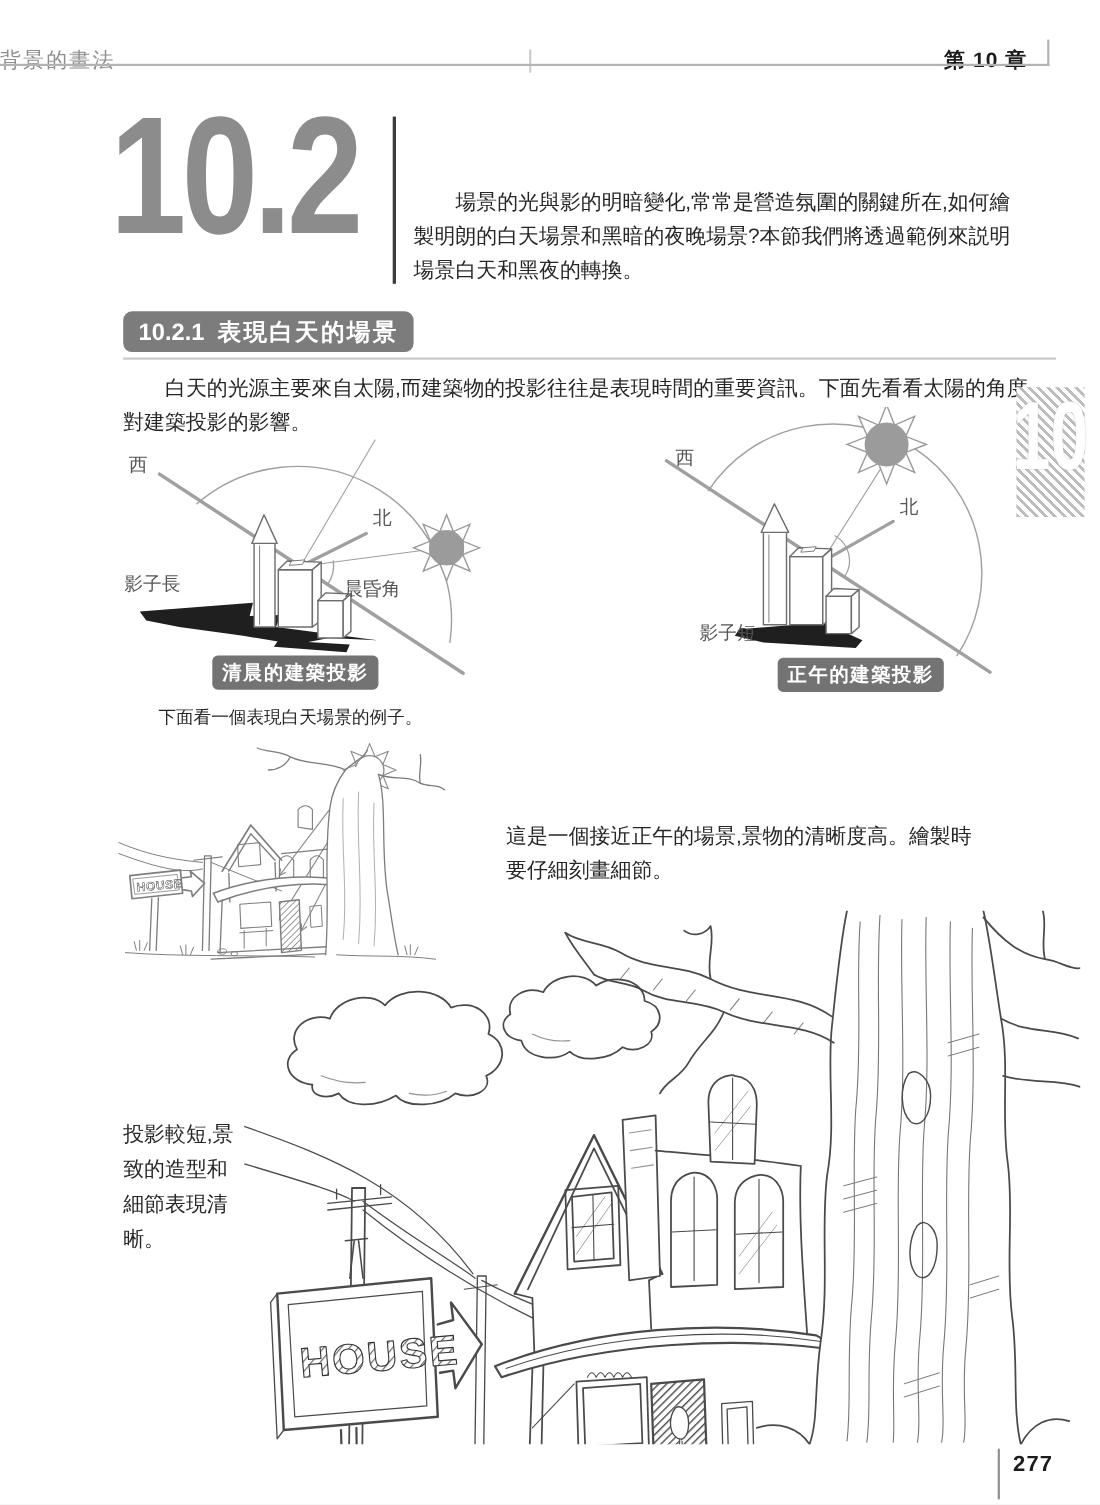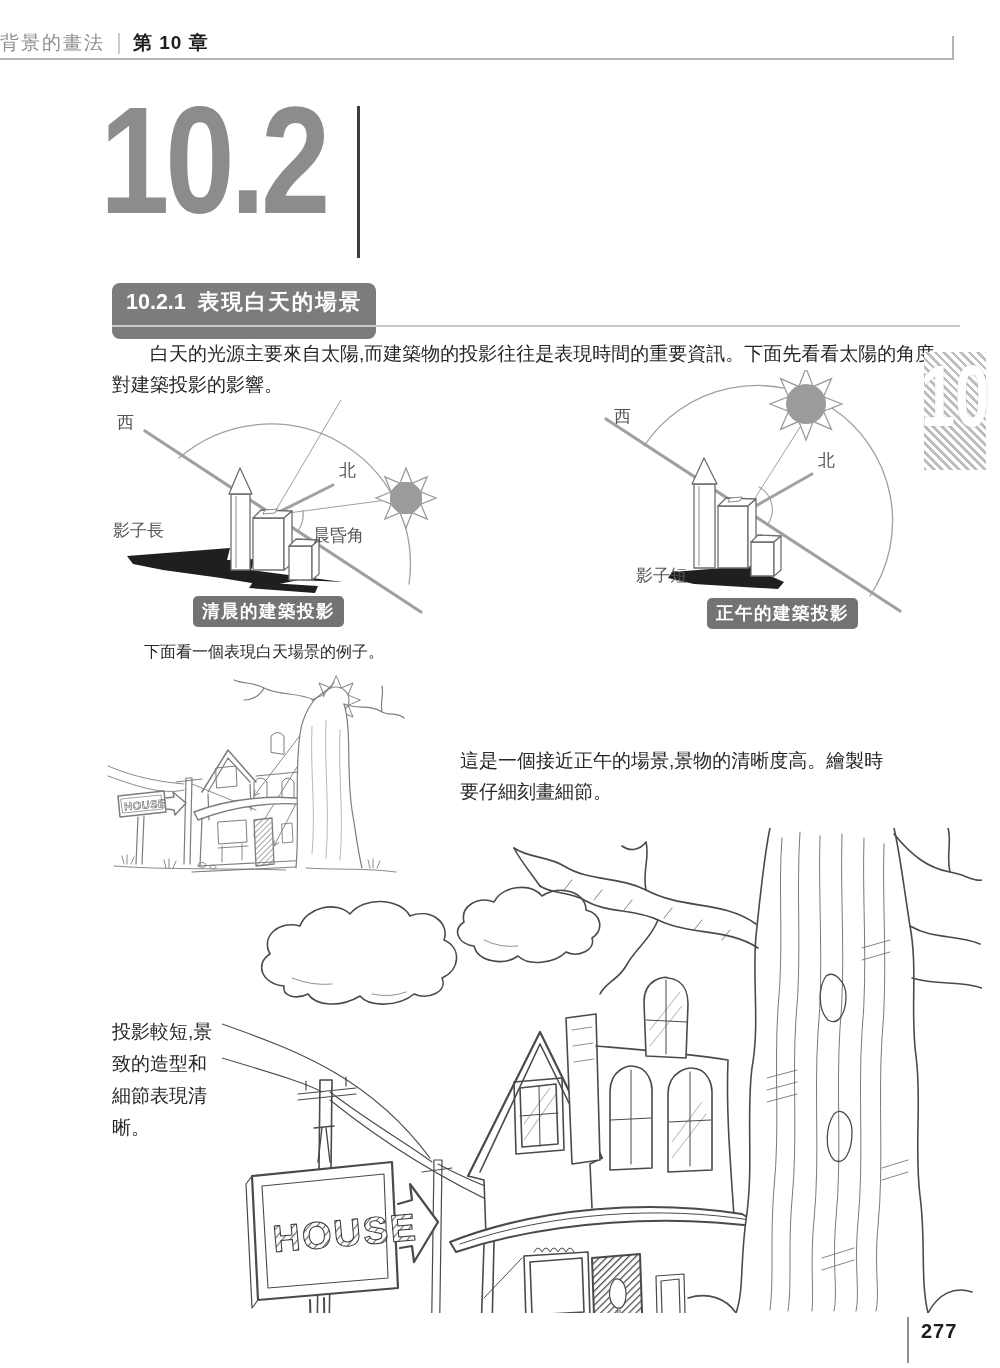--- a/index.html
+++ b/index.html
@@ -1,34 +1,34 @@
 <!DOCTYPE html>
 <html><head>
 <meta charset="utf-8">
 <style>
   html,body{margin:0;padding:0;background:#e8e8e8;}
   .page{position:relative;width:1000px;height:1368px;background:#ffffff;margin:0 auto;overflow:hidden;
         font-family:"Liberation Sans","DejaVu Sans",sans-serif;color:#262626;}
   .abs{position:absolute;}
   
-  .hdr-row{left:0;top:30px;width:950px;display:flex;justify-content:flex-start;align-items:center;}
+  .hdr-row{left:0;top:42px;width:950px;display:flex;justify-content:space-between;align-items:center;}
   .hdr-book{color:#8f8f8f;font-size:19px;letter-spacing:2px;}
   .hdr-div{width:2px;height:21px;background:#cccccc;margin:0 13px;}
   .hdr-chap{color:#1c1c1c;font-size:19px;font-weight:bold;letter-spacing:1px;margin-right:16px;}
   .hdr-rule{left:0;top:58px;width:954px;height:2px;background:#b3b3b3;}
   .hdr-end{left:952px;top:36px;width:2px;height:24px;background:#b3b3b3;}
   
   .big-num{left:100px;top:84px;font-size:152px;line-height:1;font-weight:800;color:#8c8c8c;
            letter-spacing:-5px;transform:scaleX(.82);transform-origin:left top;}
   .sec-div{left:357px;top:106px;width:3px;height:152px;background:#3c3c3c;}
   .sec-title{left:376px;top:102px;font-size:41px;font-weight:bold;letter-spacing:4px;color:#0d0d0d;}
   .sec-intro{left:376px;top:169px;width:545px;font-size:19px;line-height:31px;text-indent:2em;color:#262626;}
   
   .badge{left:112px;top:283px;background:#7c7c7c;color:#fff;border-radius:8px;
-         padding:4px 14px 23px 14px;font-size:21.5px;font-weight:bold;letter-spacing:2px;}
+         padding:4px 14px 4px 14px;font-size:21.5px;font-weight:bold;letter-spacing:2px;}
   .badge .num{margin-right:12px;letter-spacing:0;}
   .badge-rule{left:112px;top:325px;width:848px;height:2px;background:#c9c9c9;}
   .sub-body{left:112px;top:338px;width:830px;font-size:19px;line-height:31px;text-indent:2em;color:#262626;}
   
   .tab10{left:924px;top:352px;width:62px;height:118px;
          background:repeating-linear-gradient(45deg,#bdbdbd 0px,#bdbdbd 2.6px,#ffffff 2.6px,#ffffff 6px);
          display:flex;justify-content:center;}
   .tab10 span{font-size:88px;font-weight:800;color:#ffffff;transform:scaleX(.70);line-height:1;
               text-shadow:0 0 2px rgba(140,140,140,.55);}
   
@@ -51,20 +51,21 @@
   <div class="abs hdr-row">
     <span class="hdr-book">背景的畫法</span>
     <span class="hdr-div"></span>
     <span class="hdr-chap">第 10 章</span>
   </div>
   <div class="abs hdr-rule"></div>
   <div class="abs hdr-end"></div>
 
   <div class="abs big-num">10.2</div>
   <div class="abs sec-div"></div>
+  <div class="abs sec-intro">場景的光與影的明暗變化,常常是營造氛圍的關鍵所在,如何繪製明朗的白天場景和黑暗的夜晚場景?本節我們將透過範例來説明場景白天和黑夜的轉換。</div>
 
   <div class="abs badge">
     <span class="num">10.2.1</span><span>表現白天的場景</span>
   </div>
   <div class="abs badge-rule"></div>
   <div class="abs sub-body">白天的光源主要來自太陽,而建築物的投影往往是表現時間的重要資訊。下面先看看太陽的角度對建築投影的影響。</div>
 
   <div class="abs tab10">
     <span>10</span>
   </div>

